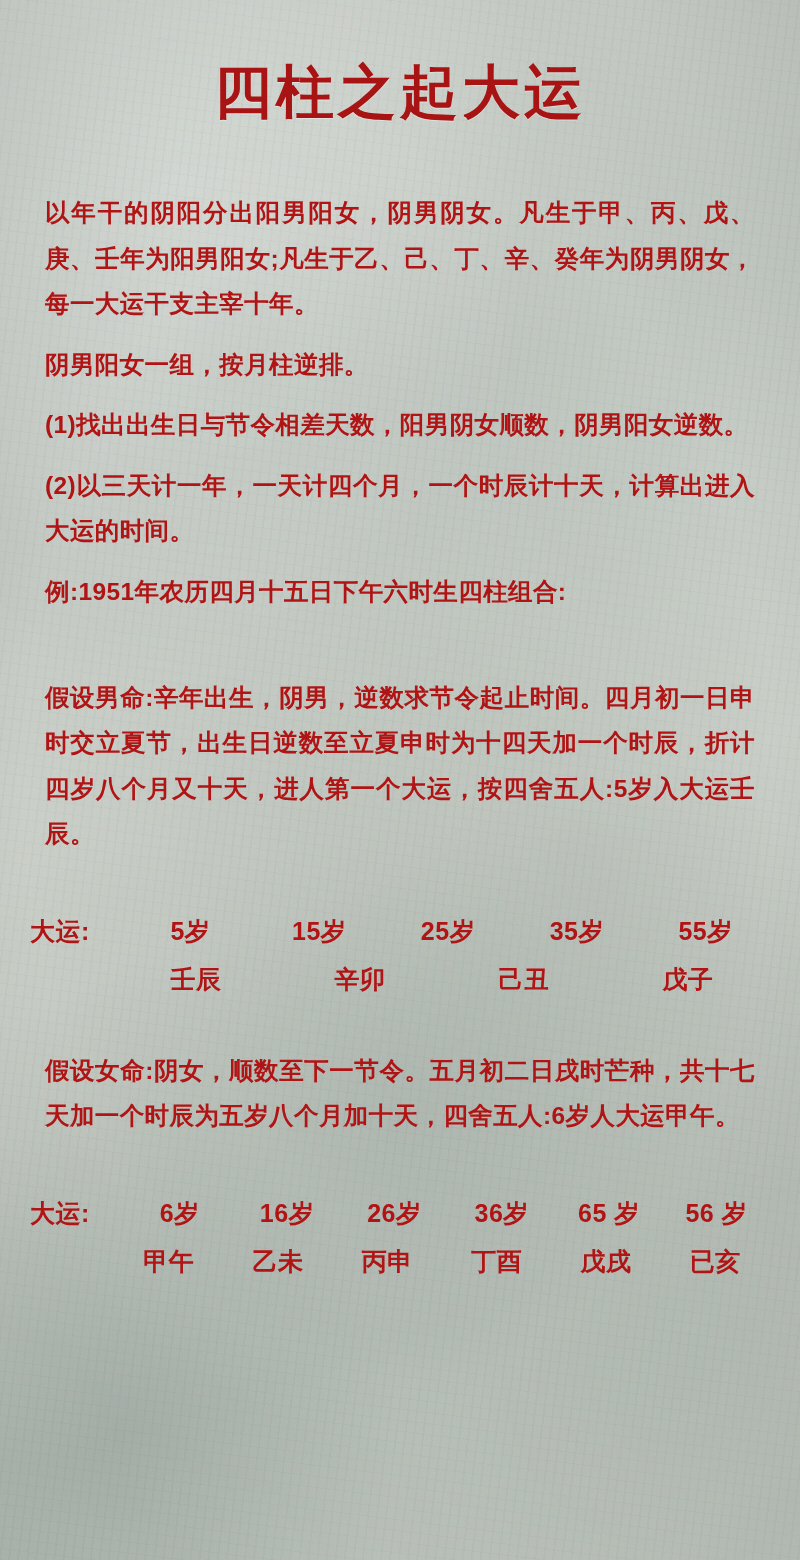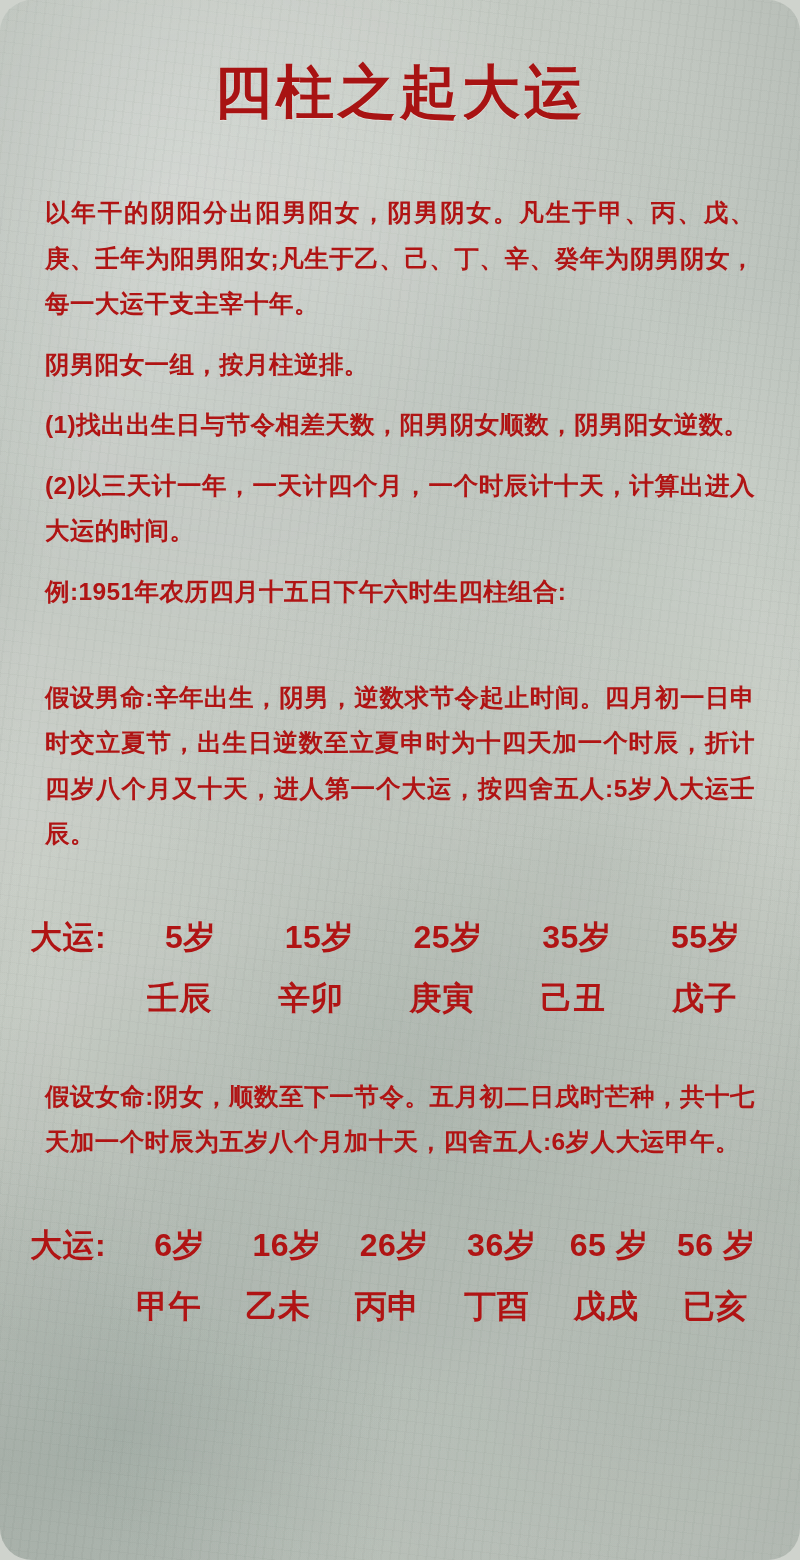--- a/index.html
+++ b/index.html
@@ -18,21 +18,20 @@
     width: 800px;
     height: 1560px;
     box-sizing: border-box;
     background:
       radial-gradient(ellipse 70% 45% at 22% 12%, rgba(255,255,255,0.40), rgba(255,255,255,0) 65%),
       radial-gradient(ellipse 60% 40% at 80% 30%, rgba(188,198,190,0.45), rgba(255,255,255,0) 70%),
       radial-gradient(ellipse 80% 50% at 50% 72%, rgba(160,172,165,0.40), rgba(255,255,255,0) 70%),
       radial-gradient(ellipse 50% 30% at 15% 92%, rgba(150,163,156,0.45), rgba(255,255,255,0) 70%),
       linear-gradient(160deg, #d7dbd4 0%, #c9cec8 30%, #d2d6cf 55%, #c3c9c2 80%, #cfd4cd 100%);
     overflow: hidden;
-    border-radius: 32px;
   }
   
   .texture {
     position: absolute;
     inset: 0;
     pointer-events: none;
     background-image:
       repeating-linear-gradient(97deg, rgba(120,135,125,0.05) 0 2px, rgba(255,255,255,0) 2px 9px),
       repeating-linear-gradient(7deg, rgba(110,125,115,0.045) 0 1px, rgba(255,255,255,0) 1px 11px),
       radial-gradient(circle at 30% 22%, rgba(120,135,128,0.16), rgba(255,255,255,0) 38%),
@@ -80,21 +79,21 @@
   .gap { height: 30px; }
 
   .luck-block {
     margin-top: 6px;
   }
   .luck-row {
     display: flex;
     align-items: flex-end;
     color: #b01414;
     font-weight: bold;
-    font-size: 32px;
+    font-size: 25px;
     letter-spacing: 0.5px;
     gap: 12px;
   }
   .luck-label {
     width: 84px;
     flex: none;
   }
   .luck-ages, .luck-pillars {
     display: flex;
     flex: 1;
@@ -143,21 +142,20 @@
             <span>15岁</span>
             <span>25岁</span>
             <span>35岁</span>
             <span>55岁</span>
           </span>
         </div>
         <div class="luck-row row-indent">
           <span class="luck-pillars">
             <span>壬辰</span>
             <span>辛卯</span>
-            <span>庚寅</span>
             <span>己丑</span>
             <span>戊子</span>
           </span>
         </div>
       </div>
 
       <div class="gap"></div>
 
       <p class="para">假设女命:阴女，顺数至下一节令。五月初二日戌时芒种，共十七天加一个时辰为五岁八个月加十天，四舍五人:6岁人大运甲午。</p>
 

